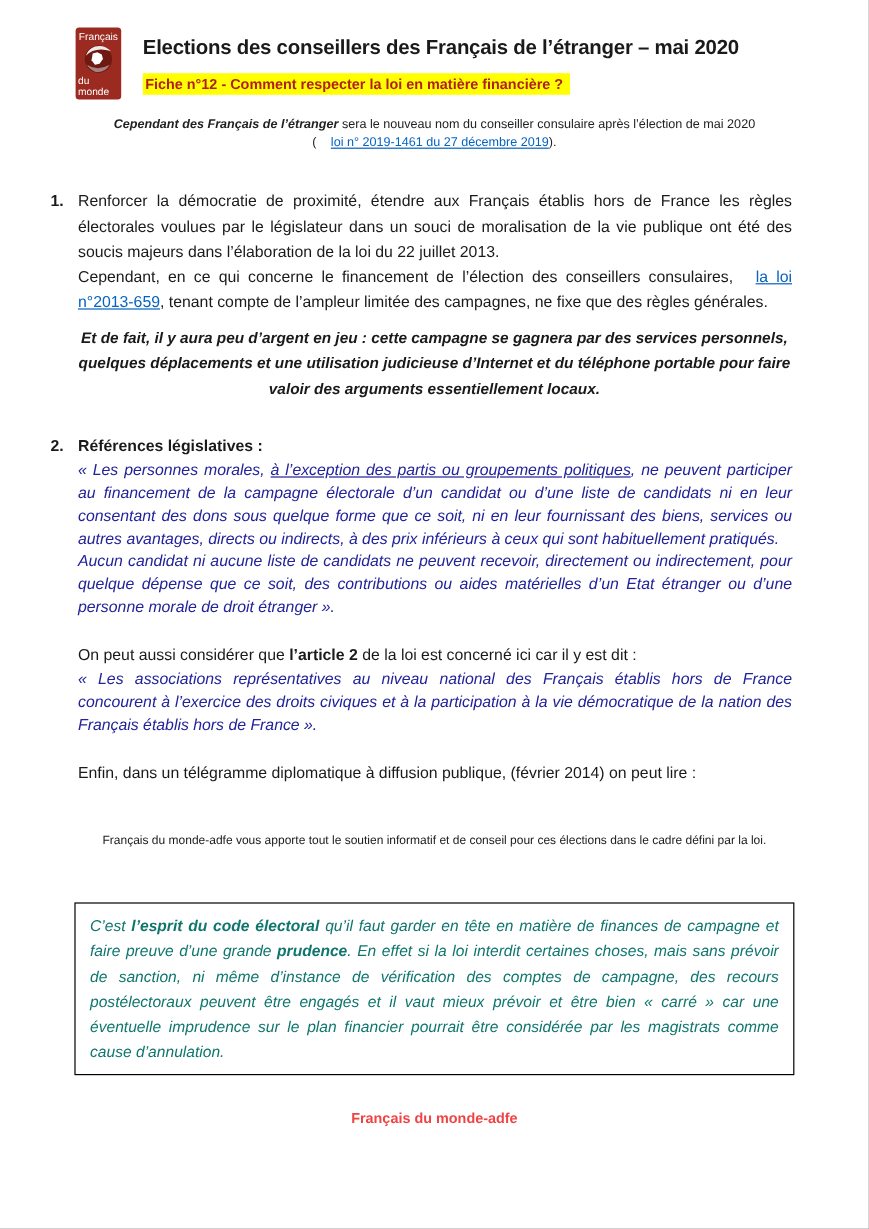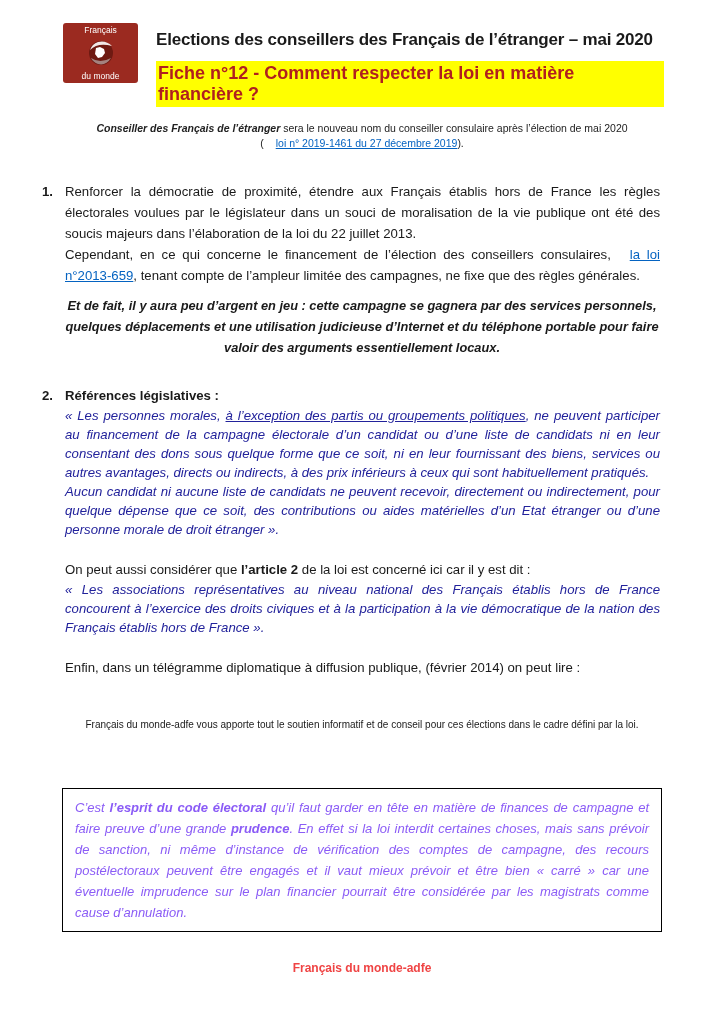--- a/index.html
+++ b/index.html
@@ -5,31 +5,31 @@
   * { margin:0; padding:0; box-sizing:border-box; }
   html,body { background:#888; }
   .page {
     width:724px; height:1024px; margin:0 auto; background:#ffffff;
     font-family:"Liberation Sans","DejaVu Sans",sans-serif;
     color:#1a1a1a; overflow:hidden; position:relative; padding-top:23px;
   }
   
   .header { display:flex; margin:0 60px 0 63px; gap:10px; }
   .logo {
-    width:75px; height:60px; background:#9b2a20; border-radius:3px; flex:none;
+    width:38px; height:60px; background:#9b2a20; border-radius:3px; flex:none;
     color:#fff; display:flex; flex-direction:column; align-items:center;
     justify-content:space-between; padding:3px 2px; font-size:8.5px; line-height:1;
   }
   .logo-globe { width:30px; height:30px; }
   .header-text { flex:1; padding-top:7px; padding-left:8px; }
   .title { font-size:17px; font-weight:bold; letter-spacing:-0.2px; }
   .subtitle-wrap { margin-top:11px; }
   .subtitle {
     display:inline-block; background:#ffff00; color:#b01f1f;
-    font-size:18px; font-weight:bold; padding:2px 6px 2px 2px;
+    font-size:12px; font-weight:bold; padding:2px 6px 2px 2px;
   }
   
   .note { margin-top:14px; text-align:center; font-size:10.5px; line-height:15px; color:#222; }
   .note .note-lead { font-weight:bold; font-style:italic; }
   .link { color:#0563c1; text-decoration:underline; cursor:pointer;padding-left:12px; }
   
   .numbered { display:flex; margin:30px 64px 0 42px; }
   .num { flex:none; width:23px; font-weight:bold; font-size:13.2px; line-height:21px; }
   .numbered-body { flex:1; }
   .body-p { font-size:13.2px; line-height:21px; text-align:justify; }
@@ -42,22 +42,22 @@
   .indent { margin:0 64px 0 65px; }
   .quote {
     color:#22229b; font-style:italic; font-size:13.2px; line-height:19px;
     text-align:justify;
   }
   .quote .u { text-decoration:underline; }
   .mt4  { margin-top:4px; }
   .mt20 { margin-top:20px; }
   .support { margin:36px 80px 16px 80px; text-align:center; font-size:10px; line-height:22px; }
   .lawbox {
-    margin:52px 62px 0 62px; border:1.5px solid #000; padding:8px 12px;
-    font-style:italic; font-size:13px; line-height:21px; text-align:justify; color:#8b5cf6;
+    margin:40px 62px 0 62px; border:1.5px solid #000; padding:8px 12px;
+    font-style:italic; font-size:13px; line-height:21px; text-align:justify; color:#0f766e;
   }
   .lawbox b { font-weight:bold; }
   
   .footer { margin-top:29px; text-align:center; }
   .footer-org { font-size:12px; font-weight:bold; color:#ef4444; }
 </style>
 </head>
 <body>
 
 <div class="page">
@@ -75,21 +75,21 @@
     </div>
     <div class="header-text">
       <div class="title">Elections des conseillers des Français de l’étranger – mai 2020</div>
       <div class="subtitle-wrap">
         <span class="subtitle">Fiche n°12 - Comment respecter la loi en matière financière ?</span>
       </div>
     </div>
   </div>
 
   <div class="note">
-    <div><span class="note-lead">Conseiller des Français de l’étranger</span><span> sera le nouveau nom du conseiller consulaire après l’élection de mai 2020</span></div>
+    <div><span class="note-lead">Cependant des Français de l’étranger</span><span> sera le nouveau nom du conseiller consulaire après l’élection de mai 2020</span></div>
     <div><span>(</span><a class="link">loi n° 2019-1461 du 27 décembre 2019</a><span>).</span></div>
   </div>
 
   <div class="numbered">
     <span class="num">1.</span>
     <div class="numbered-body">
       <p class="body-p"><span>Renforcer la démocratie de proximité, étendre aux Français établis hors de France les règles électorales voulues par le législateur dans un souci de moralisation de la vie publique ont été des soucis majeurs dans l’élaboration de la loi du 22 juillet 2013.</span></p>
       <p class="body-p"><span>Cependant, en ce qui concerne le financement de l’élection des conseillers consulaires, </span><a class="link">la loi n°2013-659</a><span>, tenant compte de l’ampleur limitée des campagnes, ne fixe que des règles générales.</span></p>
     </div>
   </div>

